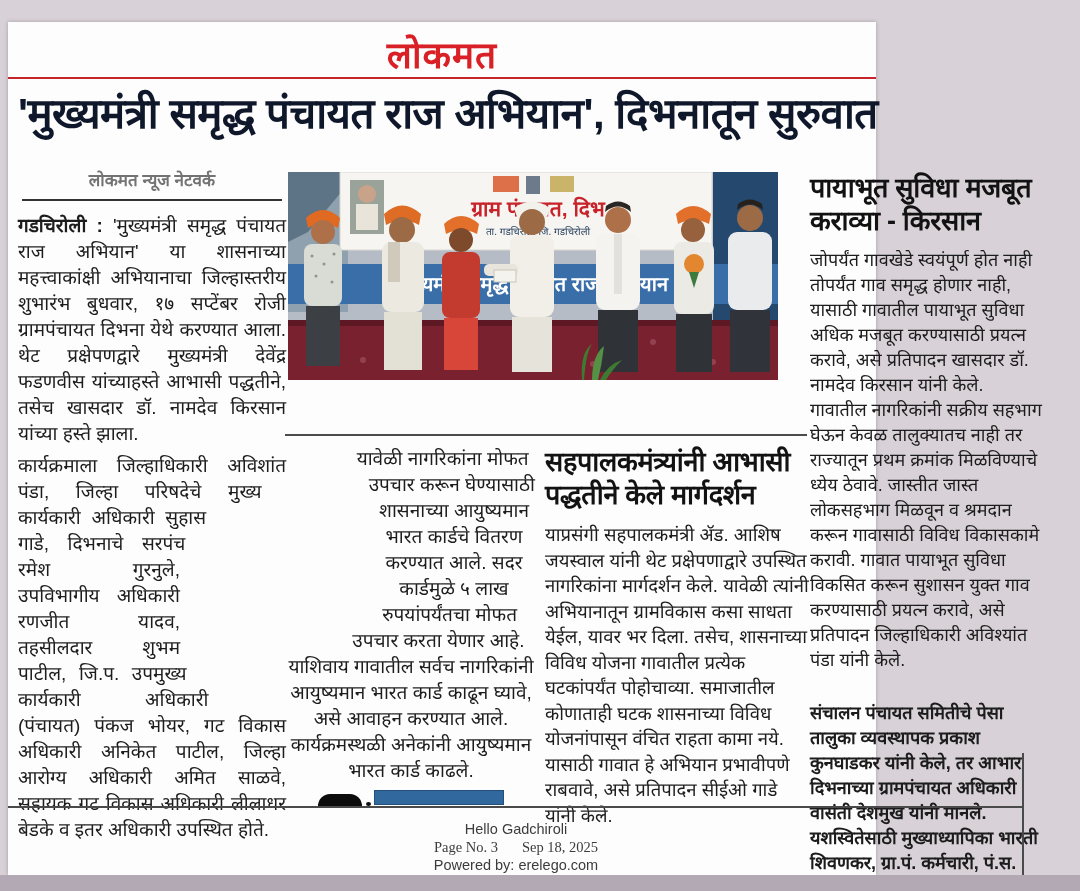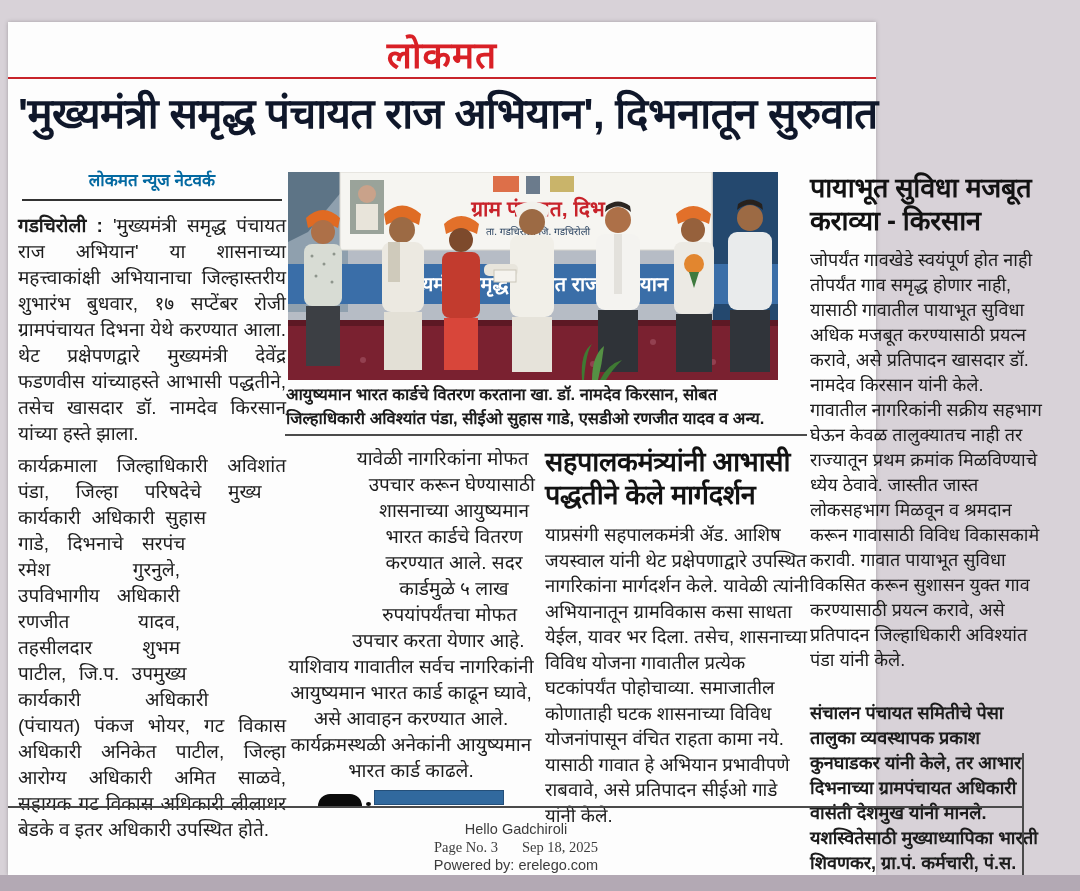--- a/index.html
+++ b/index.html
@@ -33,21 +33,21 @@
   }
   
   .headline {
     position:absolute; left:10px; top:64px; width:1016px;
     font-size:42px; line-height:1.35; font-weight:800; color:#0f172a;
     white-space:nowrap; letter-spacing:-0.5px;
   }
   
   .col-left { position:absolute; left:10px; top:146px; width:268px; }
   .byline {
-    text-align:center; font-weight:700; font-size:17px; color:#0369a1;
+    text-align:center; font-weight:700; font-size:17px; color:#737373;
     padding-bottom:8px; border-bottom:2px solid #333; margin:0 4px 12px 4px;
   }
   .bodycopy {
     font-size:19px; line-height:26px; color:#1c1c1c;
     text-align:justify;
   }
   .bodycopy .lead { font-weight:800; }
   .col-left .para2 { margin-top:6px; }
   .spacer-right {
     float:right; width:106px; height:250px; margin-top:56px;
@@ -236,21 +236,20 @@
         </g>
 
         <g>
           <path d="M296 208 q2 -28 8 -36 q-12 8 -10 36 z" fill="#3f7a33"></path>
           <path d="M304 208 q0 -24 12 -34 q-2 18 -6 34 z" fill="#559144"></path>
           <path d="M312 208 q8 -16 22 -20 q-10 10 -16 20 z" fill="#3f7a33"></path>
         </g>
       </svg>
     </div>
 
-    <div class="caption">आयुष्यमान भारत कार्डचे वितरण करताना खा. डॉ. नामदेव किरसान, सोबत जिल्हाधिकारी अविश्यांत पंडा, सीईओ सुहास गाडे, एसडीओ रणजीत यादव व अन्य.</div>
     <div class="caption-rule"></div>
 
 
     <div class="sub-a">
       <div class="bodycopy"><span class="spacer-left"></span><span>यावेळी नागरिकांना मोफत उपचार करून घेण्यासाठी शासनाच्या आयुष्यमान भारत कार्डचे वितरण करण्यात आले. सदर कार्डमुळे ५ लाख रुपयांपर्यंतचा मोफत उपचार करता येणार आहे. याशिवाय गावातील सर्वच नागरिकांनी आयुष्यमान भारत कार्ड काढून घ्यावे, असे आवाहन करण्यात आले. कार्यक्रमस्थळी अनेकांनी आयुष्यमान भारत कार्ड काढले.</span></div>
     </div>
 
     <div class="sub-b">
       <div class="subhead">सहपालकमंत्र्यांनी आभासी पद्धतीने केले मार्गदर्शन</div>
       <div class="bodycopy">याप्रसंगी सहपालकमंत्री ॲड. आशिष जयस्वाल यांनी थेट प्रक्षेपणाद्वारे उपस्थित नागरिकांना मार्गदर्शन केले. यावेळी त्यांनी अभियानातून ग्रामविकास कसा साधता येईल, यावर भर दिला. तसेच, शासनाच्या विविध योजना गावातील प्रत्येक घटकांपर्यंत पोहोचाव्या. समाजातील कोणाताही घटक शासनाच्या विविध योजनांपासून वंचित राहता कामा नये. यासाठी गावात हे अभियान प्रभावीपणे राबवावे, असे प्रतिपादन सीईओ गाडे यांनी केले.</div>

